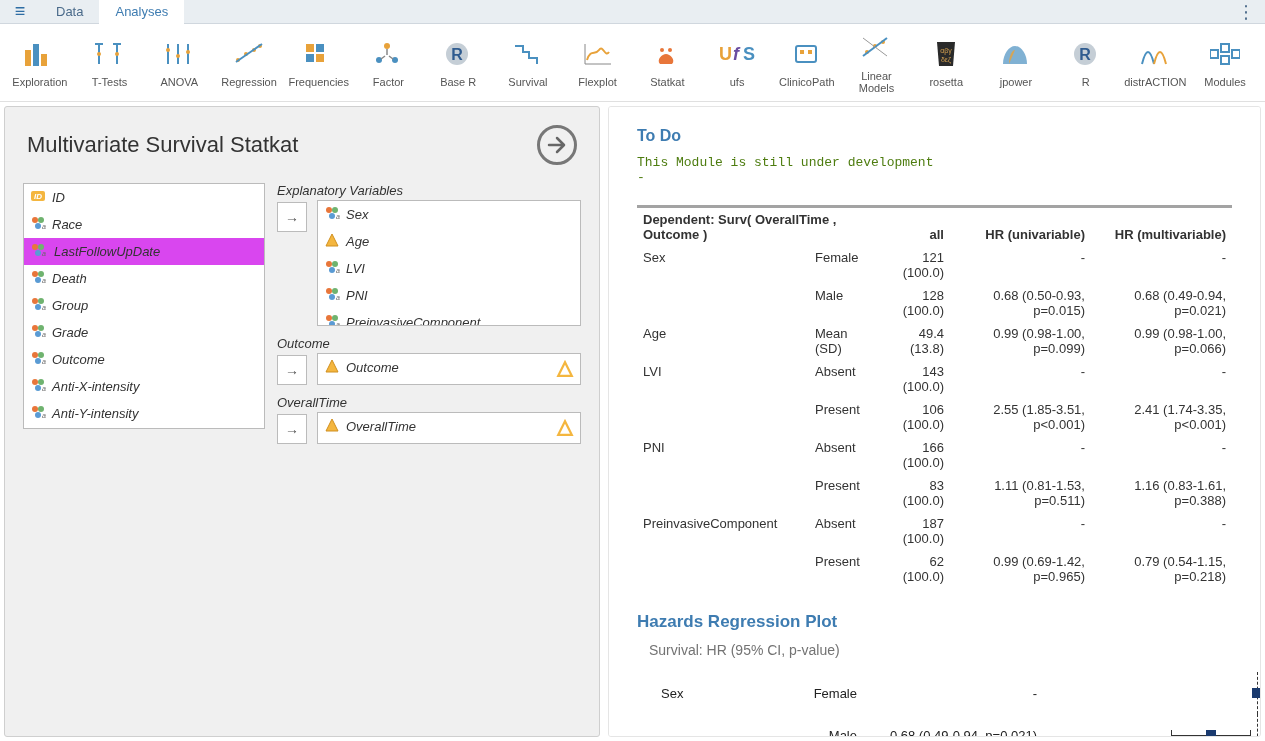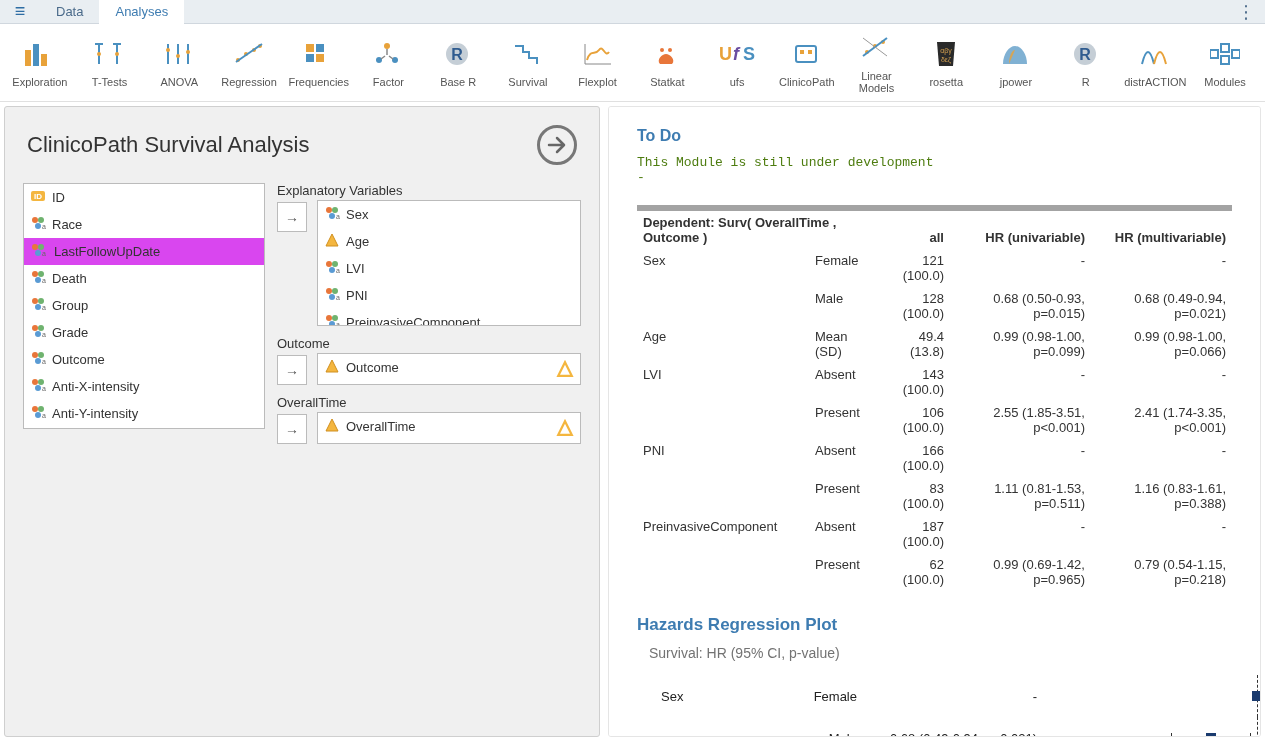--- a/index.html
+++ b/index.html
@@ -15,21 +15,21 @@
   .ribbon-item { display: flex; flex-direction: column; align-items: center; justify-content: center; width: 68px; height: 70px; cursor: pointer; gap: 6px; }
   .ribbon-label { font-size: 11px; color: #555; text-align: center; }
   .ribbon-icon { height: 32px; display:flex; align-items:center; justify-content:center; }
   
   .workspace { display: flex; height: calc(741px - 24px - 78px); }
   .panel-left { width: 596px; background: #f0f0f0; border: 1px solid #cfcfcf; margin: 4px 0 4px 4px; border-radius: 3px; padding: 0; position: relative; }
   .panel-header { display:flex; align-items:center; justify-content: space-between; padding: 18px 22px; }
   .panel-title { font-size: 22px; font-weight: 500; color: #333; }
   .go-btn { width:40px; height:40px; border-radius:50%; border:3px solid #777; display:flex; align-items:center; justify-content:center; cursor:pointer; color:#666; font-size:22px; }
   
-  .config-body { display:flex; padding: 0 18px 18px 18px; gap: 12px; align-items:flex-start; }
+  .config-body { display:flex; padding: 0 18px 18px 18px; gap: 12px; align-items:flex-start;font-style:italic; }
   .var-list { width: 242px; height: 246px; background:#fff; border:1px solid #bbb; overflow-y:auto; }
   .var-item { display:flex; align-items:center; gap:6px; padding:4px 6px; cursor:pointer; font-size:13px; }
   .var-item.selected { background:#d946ef;gap:8px; }
   .icon-id { width:16px; height:16px; }
   .icon-nom { width:16px; height:16px; }
   .icon-cont { width:16px; height:16px; }
   
   .right-col { flex:1; display:flex; flex-direction:column; gap:10px; }
   .section-label { font-size:13px; color:#333; margin-bottom:2px; }
   .assigned-box { background:#fff; border:1px solid #bbb; min-height:32px; position:relative; overflow:hidden; }
@@ -42,21 +42,21 @@
   .panel-right { flex:1; background:#fff; margin:4px 4px 4px 8px; border:1px solid #e5e5e5; border-radius:3px; padding: 20px 28px; overflow-y:auto; position:relative; }
   .todo-title { color:#3e7cb1; font-size:16px; font-weight:700; margin-bottom:10px; }
   .todo-text { font-family: "Courier New", monospace; font-size:13px; color:#4d7c0f; margin-bottom: 20px; white-space:pre; }
   
   .res-table { border-collapse:collapse; font-size:13px; width: 100%; }
   .res-table th { text-align:right; font-weight:700; color:#333; padding:4px 6px; vertical-align: bottom;}
   .res-table th.left { text-align:left; }
   .res-table td { padding:4px 6px; text-align:right; color:#333; vertical-align:top; }
   .res-table td.left { text-align:left; }
   .dep-header { font-weight:700; text-align:left; }
-  .border-top td, .border-top th { border-top: 6px solid #a3a3a3; }
+  .border-top td, .border-top th { border-top: 3px solid #a3a3a3; }
   
   .plot-title { color:#3e7cb1; font-size:17px; font-weight:700; margin:24px 0 10px 0; }
   .plot-area { position:relative; height: 140px; }
   .plot-area .plot-header { font-size:14px; color:#737373; margin-bottom:14px; padding-left:12px; }
   .plot-row { display:flex; align-items:center; height: 42px; font-size:13px; color:#222; }
   .plot-row .c1 { width:120px; padding-left:24px; }
   .plot-row .c2 { width:100px; text-align:right; }
   .plot-row .c3 { width:200px; text-align:right; padding-right:20px; }
   .plot-row .c4 { flex:1; position:relative; height:100%; }
   .ref-line { position:absolute; top:0; bottom:0; border-left: 1px dashed #333; left: 200px; }
@@ -254,21 +254,21 @@
           <rect x="22" y="10" width="8" height="8" fill="none" stroke="#4a90c0" stroke-width="2"></rect>
         </svg>
       </div>
       <div class="ribbon-label">Modules</div>
     </div>
   </div>
 
 <div class="workspace">
   <div class="panel-left">
     <div class="panel-header">
-      <div class="panel-title">ClinicoPath Survival Analysis</div>
+      <div class="panel-title">Multivariate Survival Statkat</div>
       <div class="go-btn">
         <svg width="24" height="24" viewBox="0 0 24 24">
             <path d="M4 12h14M12 5l7 7-7 7" stroke="#666" stroke-width="2.5" fill="none" stroke-linecap="round" stroke-linejoin="round"></path>
           </svg>
       </div>
     </div>
     <div class="config-body">
       <div class="var-list" id="var-list">
           <div class="var-item">
             <span><svg class="icon-id" viewBox="0 0 16 16">

